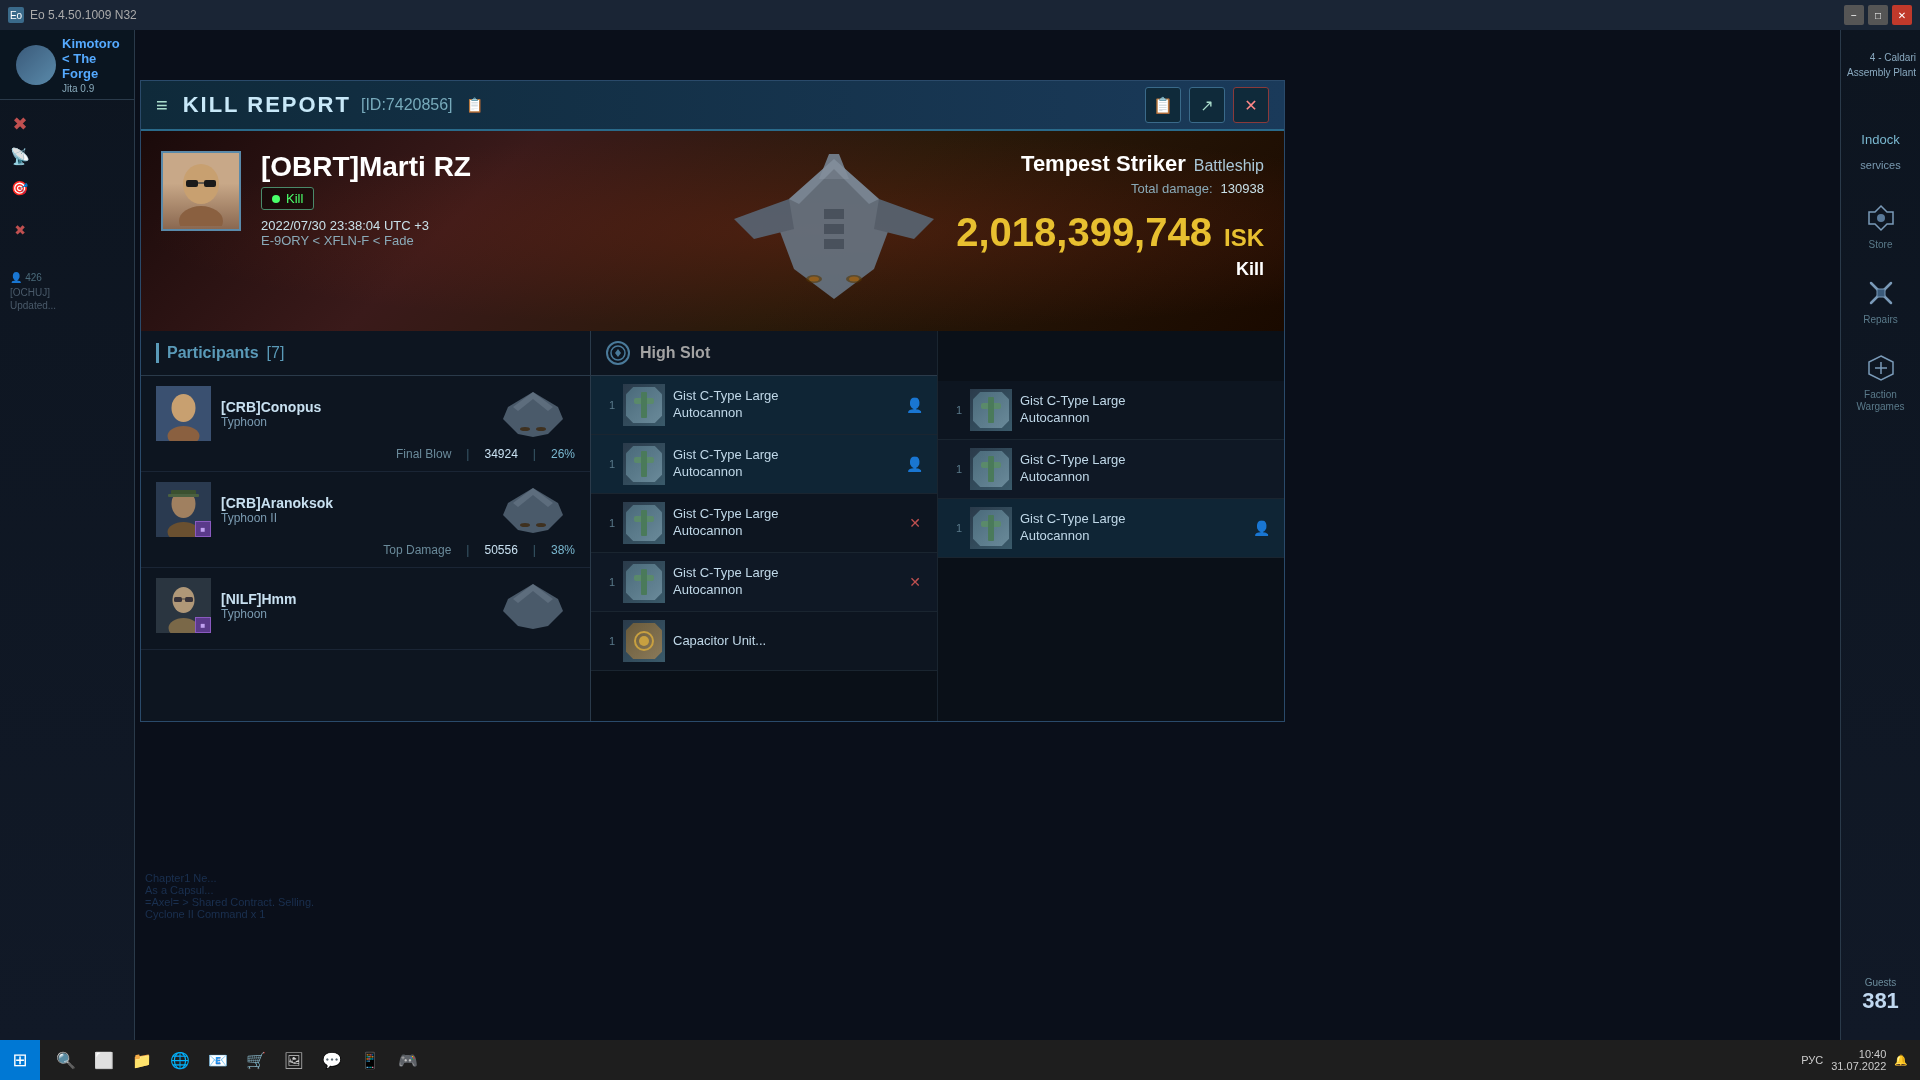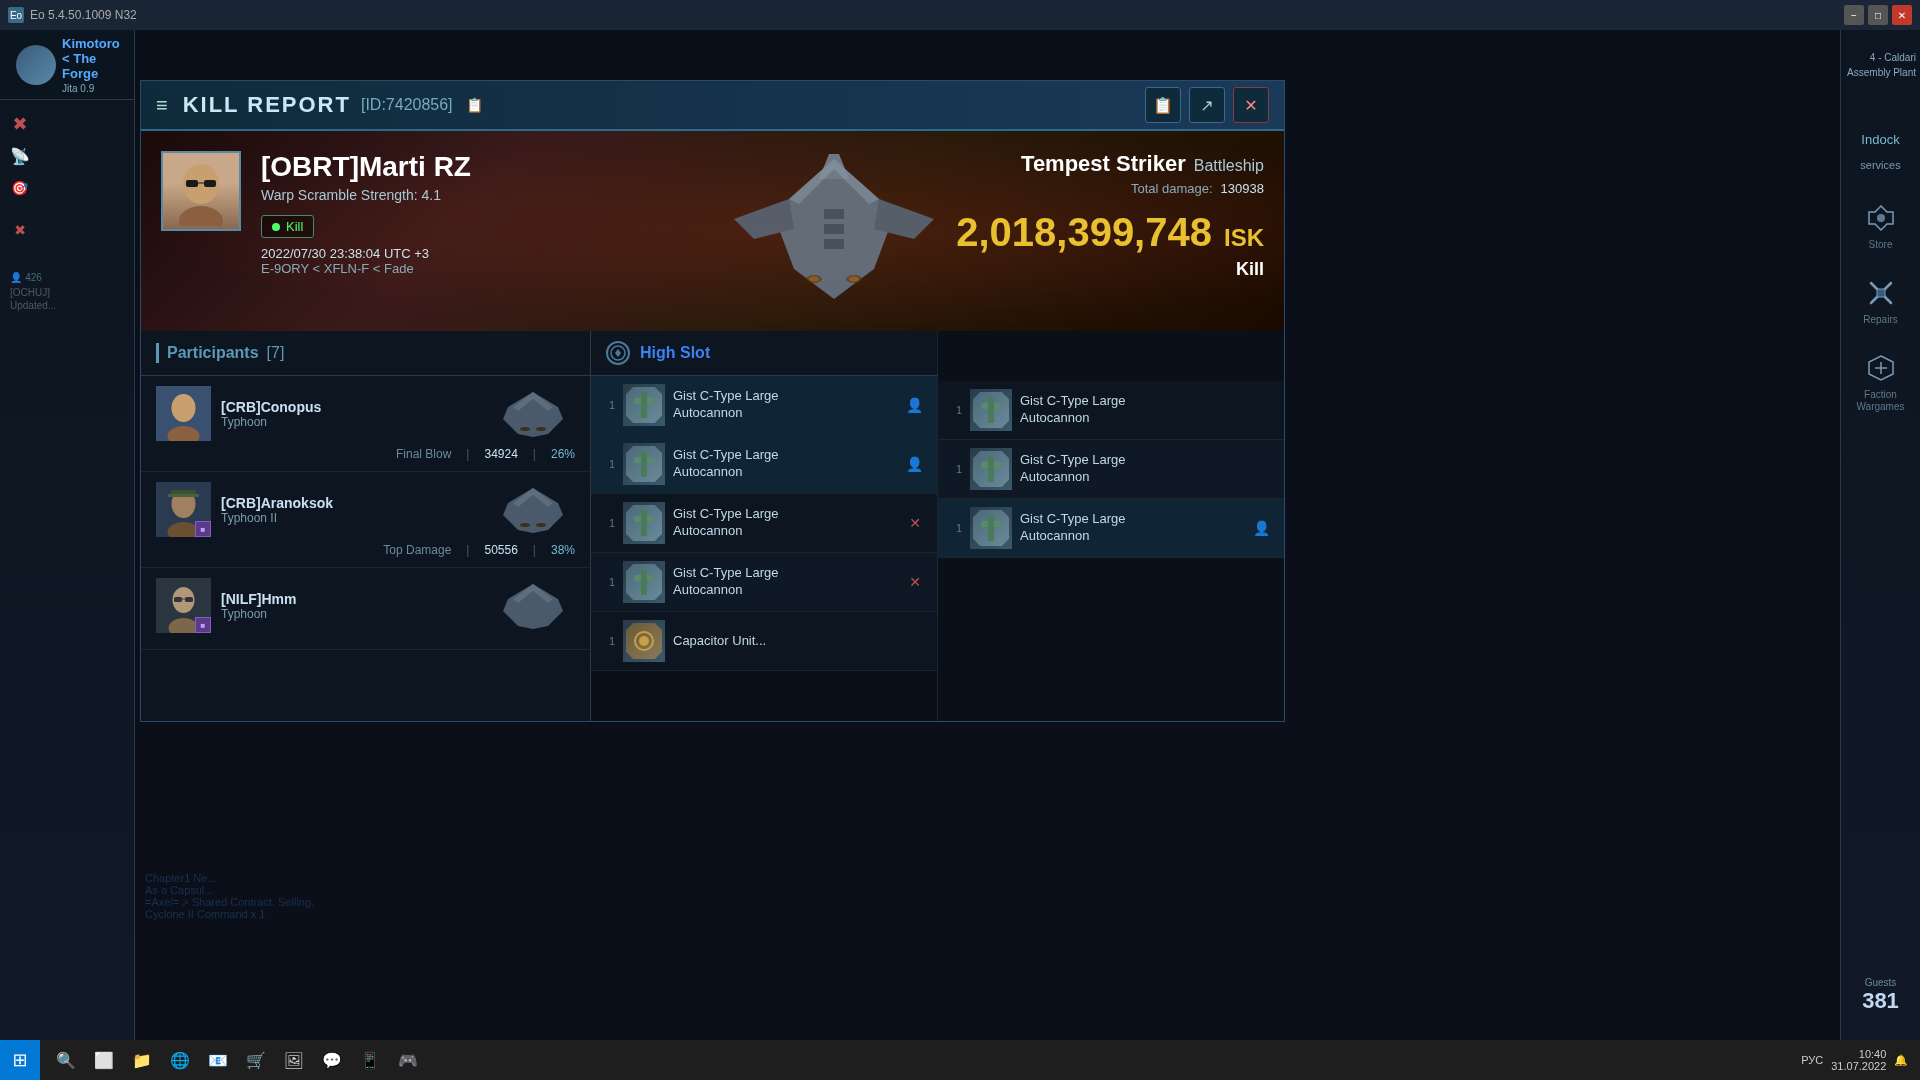--- a/index.html
+++ b/index.html
@@ -503,21 +503,21 @@
       border: 2px solid #4a7a9a;
       border-radius: 50%;
       display: flex;
       align-items: center;
       justify-content: center;
       font-size: 12px;
       color: #4a7a9a;
     }
     .slot-section-title {
       font-size: 16px;
-      color: #3b82f6;
+      color: #a3a3a3;
       font-weight: bold;
     }
 
     .slot-item {
       display: flex;
       align-items: center;
       gap: 8px;
       padding: 8px 12px;
       border-bottom: 1px solid #1a2530;
       background: #0d1520;
@@ -733,21 +733,20 @@
 
           <rect x="20" y="24" width="12" height="7" rx="2" fill="#1a1a1a"></rect>
           <rect x="38" y="24" width="12" height="7" rx="2" fill="#1a1a1a"></rect>
           <line x1="32" y1="27" x2="38" y2="27" stroke="#444" stroke-width="1.5"></line>
         </svg>
       </div>
     </div>
 
     <div class="pilot-info">
       <div class="pilot-name">[OBRT]Marti RZ</div>
-      <div class="pilot-stats">Warp Scramble Strength: 4.1</div>
       <div class="kill-tag">
         <div class="kill-tag-dot"></div>
         <span class="kill-tag-text">Kill</span>
       </div>
       <div class="kill-time">2022/07/30 23:38:04 UTC +3</div>
       <div class="kill-location">E-9ORY &lt; XFLN-F &lt; Fade</div>
     </div>
 
     <div style="position:absolute;right:340px;top:50%;transform:translateY(-50%);z-index:2;pointer-events:none;">
       <svg width="220" height="160" viewBox="0 0 220 160">

